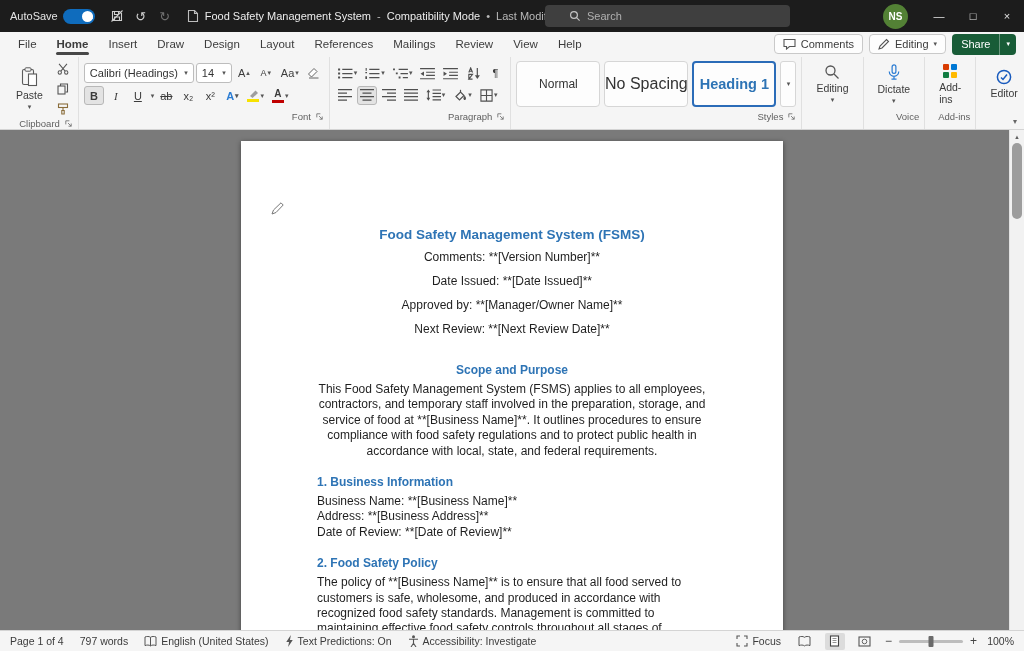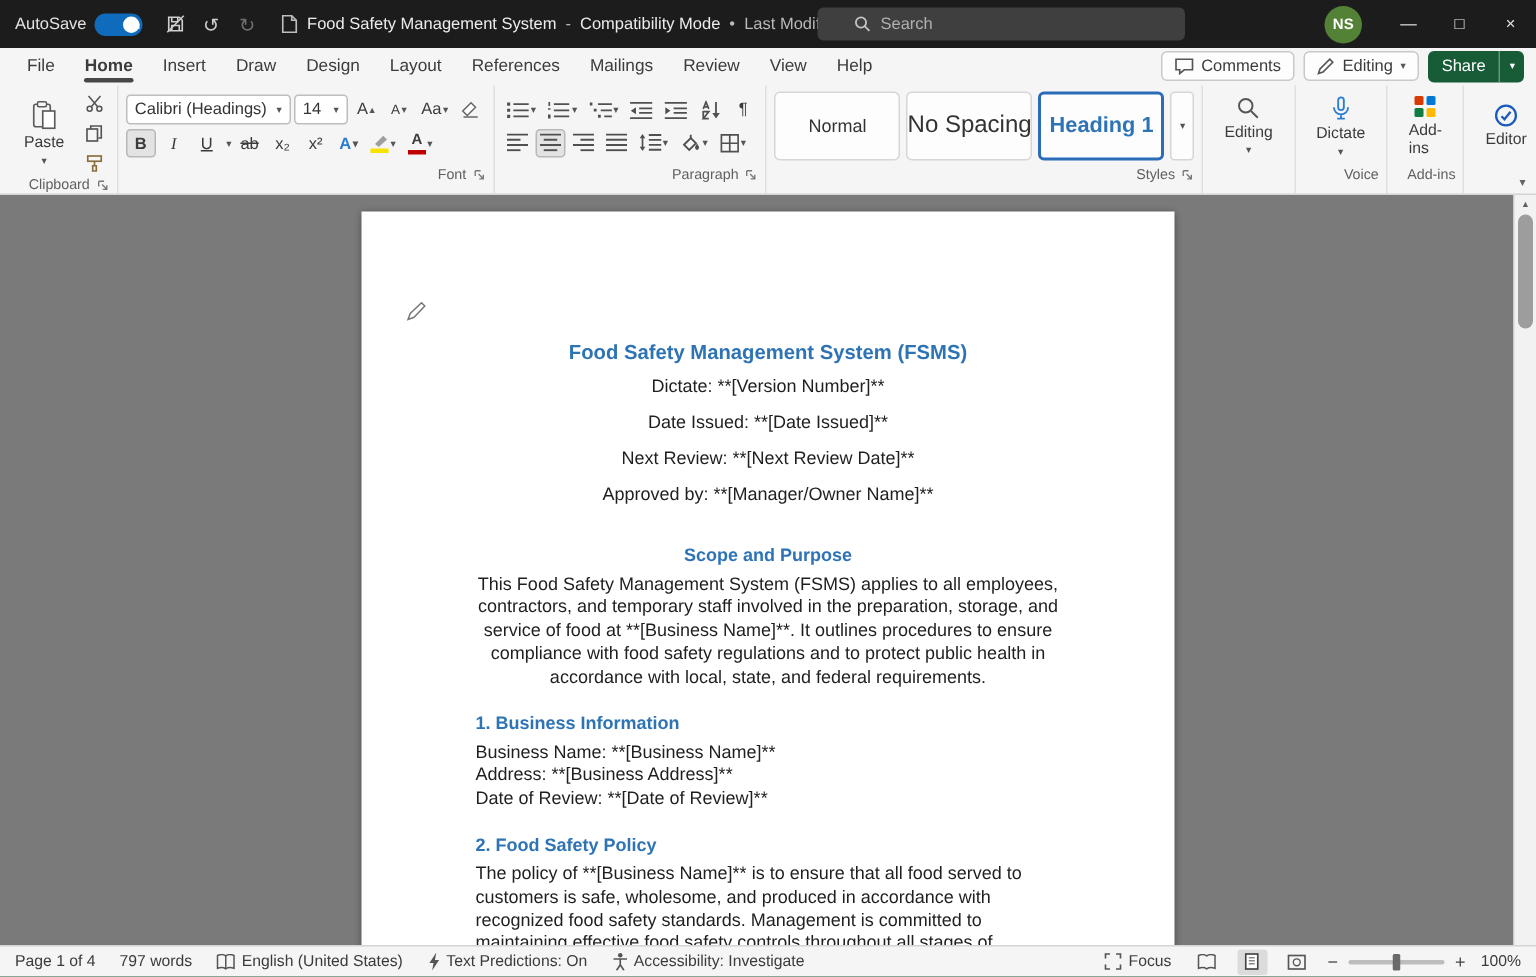--- a/index.html
+++ b/index.html
@@ -516,24 +516,24 @@
   </section>
 
   <main class="doc-area">
     <div class="page">
       <span class="pen-mark">
         <svg width="13" height="13" viewBox="0 0 13 13">
             <path d="M1 12l1.5-4L10 .8l2.2 2.2L5 10.5 1 12z" fill="none" stroke="#777" stroke-width="1"></path>
           </svg>
       </span>
       <h1 class="doc-title">Food Safety Management System (FSMS)</h1>
-      <p class="meta-line">Dictate: **[Version Number]**</p>
+      <p class="meta-line">Comments: **[Version Number]**</p>
       <p class="meta-line">Date Issued: **[Date Issued]**</p>
+      <p class="meta-line">Approved by: **[Manager/Owner Name]**</p>
       <p class="meta-line">Next Review: **[Next Review Date]**</p>
-      <p class="meta-line">Approved by: **[Manager/Owner Name]**</p>
 
       <h2 class="h-blue h-center">Scope and Purpose</h2>
       <p class="body-text body-center">This Food Safety Management System (FSMS) applies to all employees, contractors, and temporary staff involved in the preparation, storage, and service of food at **[Business Name]**. It outlines procedures to ensure compliance with food safety regulations and to protect public health in accordance with local, state, and federal requirements.</p>
 
       <h2 class="h-blue">1. Business Information</h2>
       <p class="biz-line">Business Name: **[Business Name]**</p>
       <p class="biz-line">Address: **[Business Address]**</p>
       <p class="biz-line">Date of Review: **[Date of Review]**</p>
 
       <h2 class="h-blue">2. Food Safety Policy</h2>

